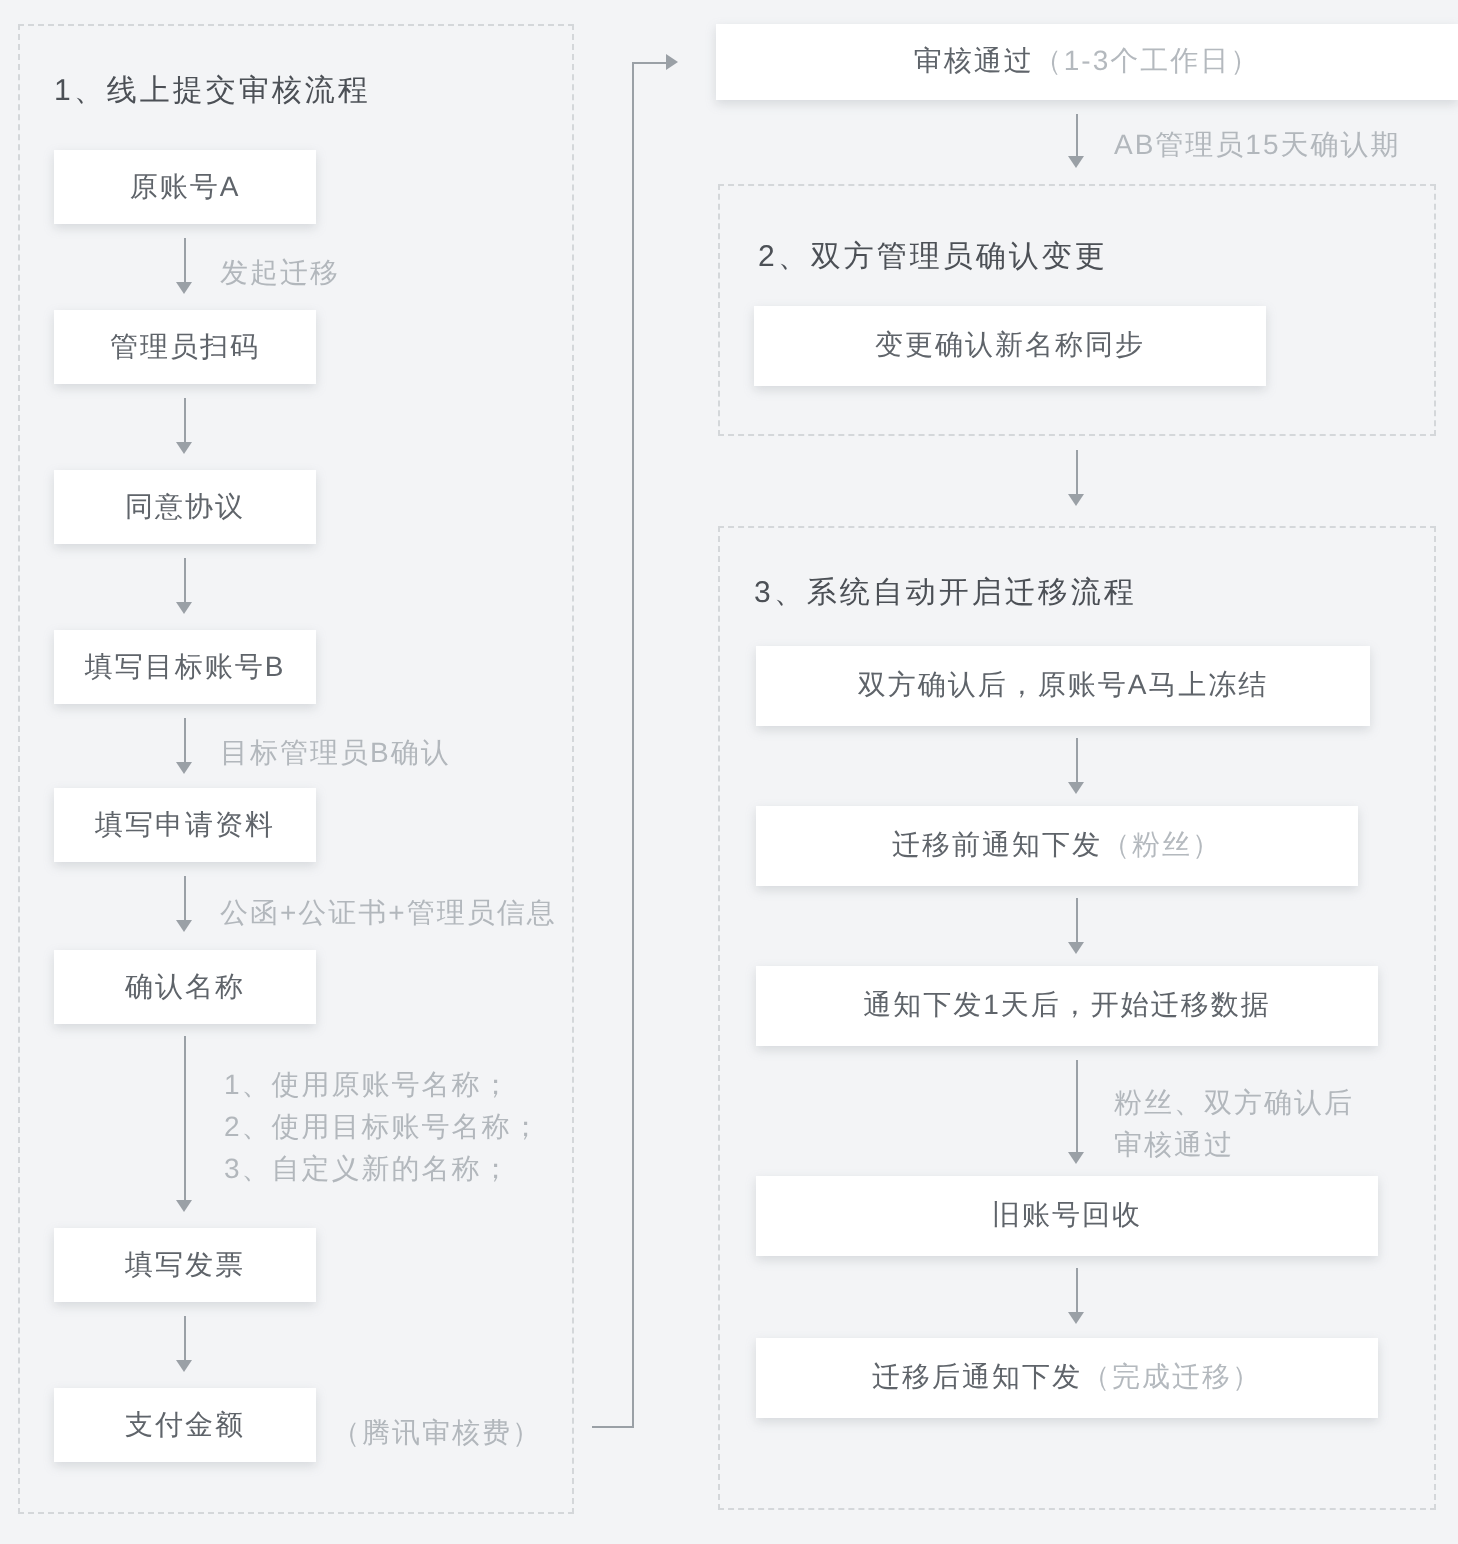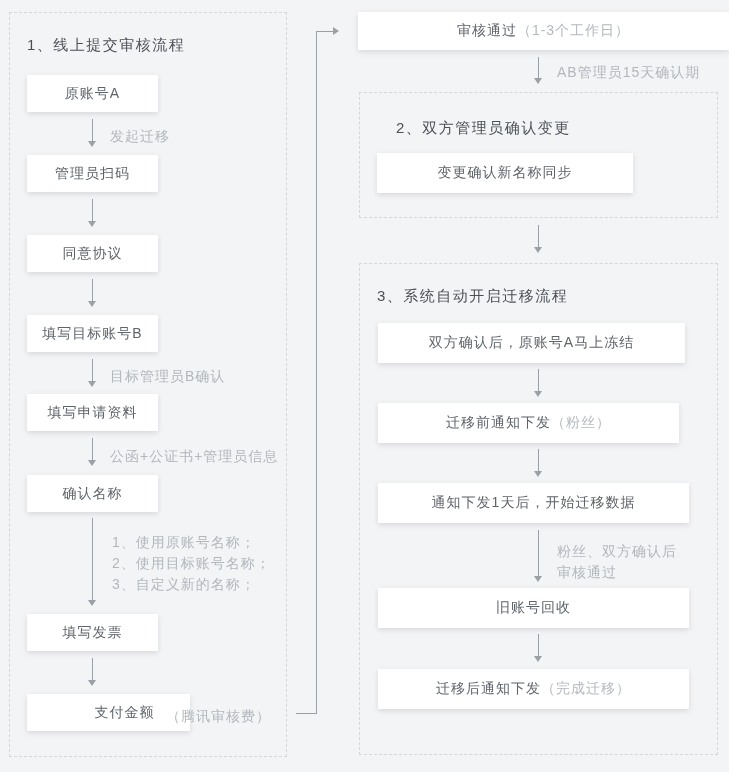--- a/index.html
+++ b/index.html
@@ -61,21 +61,21 @@
 
 <div class="sec-title" style="left:27px;top:36px;">1、线上提交审核流程</div>
 
 <div class="box" style="left:27px;top:75px;width:131px;height:37px;">原账号A</div>
 <div class="box" style="left:27px;top:155px;width:131px;height:37px;">管理员扫码</div>
 <div class="box" style="left:27px;top:235px;width:131px;height:37px;">同意协议</div>
 <div class="box" style="left:27px;top:315px;width:131px;height:37px;">填写目标账号B</div>
 <div class="box" style="left:27px;top:394px;width:131px;height:37px;">填写申请资料</div>
 <div class="box" style="left:27px;top:475px;width:131px;height:37px;">确认名称</div>
 <div class="box" style="left:27px;top:614px;width:131px;height:37px;">填写发票</div>
-<div class="box" style="left:27px;top:694px;width:131px;height:37px;padding-left:32px;">支付金额</div>
+<div class="box" style="left:27px;top:694px;width:131px;height:37px;">支付金额</div>
 
 <div class="arrow" style="left:87px;top:119px;height:28px;">
     <span class="shaft"></span>
     <span class="head"></span>
   </div>
 <div class="arrow" style="left:87px;top:199px;height:28px;">
     <span class="shaft"></span>
     <span class="head"></span>
   </div>
 <div class="arrow" style="left:87px;top:279px;height:28px;">
@@ -121,21 +121,21 @@
     <span class="note">（1-3个工作日）</span>
 </div>
 
 <div class="arrow" style="left:533px;top:57px;height:27px;">
     <span class="shaft"></span>
     <span class="head"></span>
   </div>
 <div class="lbl" style="left:557px;top:62px;">AB管理员15天确认期</div>
 
 <div class="panel" style="left:359px;top:92px;width:359px;height:126px;"></div>
-<div class="sec-title" style="left:396px;top:119px;">2、双方管理员确认变更</div>
+<div class="sec-title" style="left:379px;top:119px;">2、双方管理员确认变更</div>
 <div class="box" style="left:377px;top:153px;width:256px;height:40px;">变更确认新名称同步</div>
 
 <div class="arrow" style="left:533px;top:225px;height:28px;">
     <span class="shaft"></span>
     <span class="head"></span>
   </div>
 
 <div class="panel" style="left:359px;top:263px;width:359px;height:492px;"></div>
 <div class="sec-title" style="left:377px;top:287px;">3、系统自动开启迁移流程</div>
 

